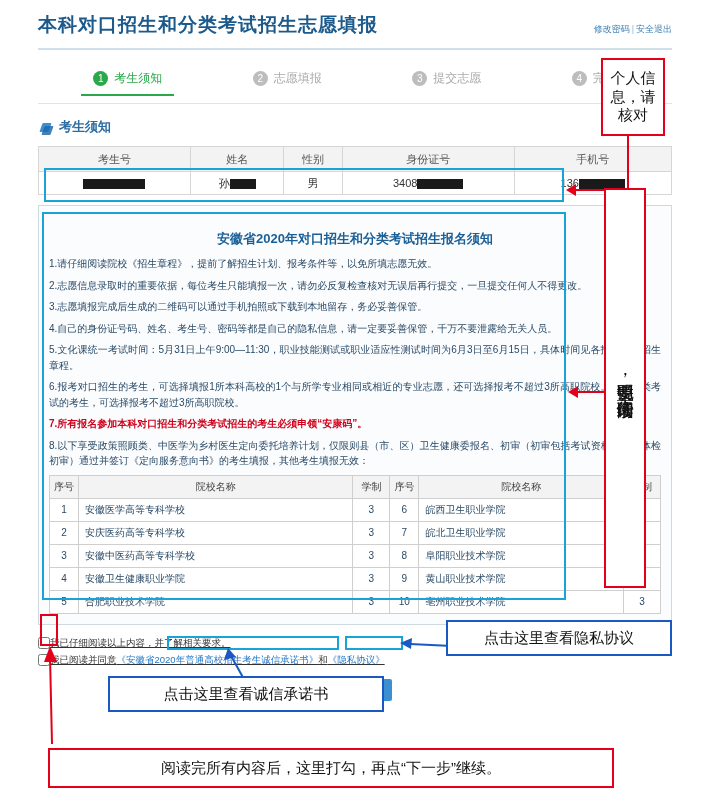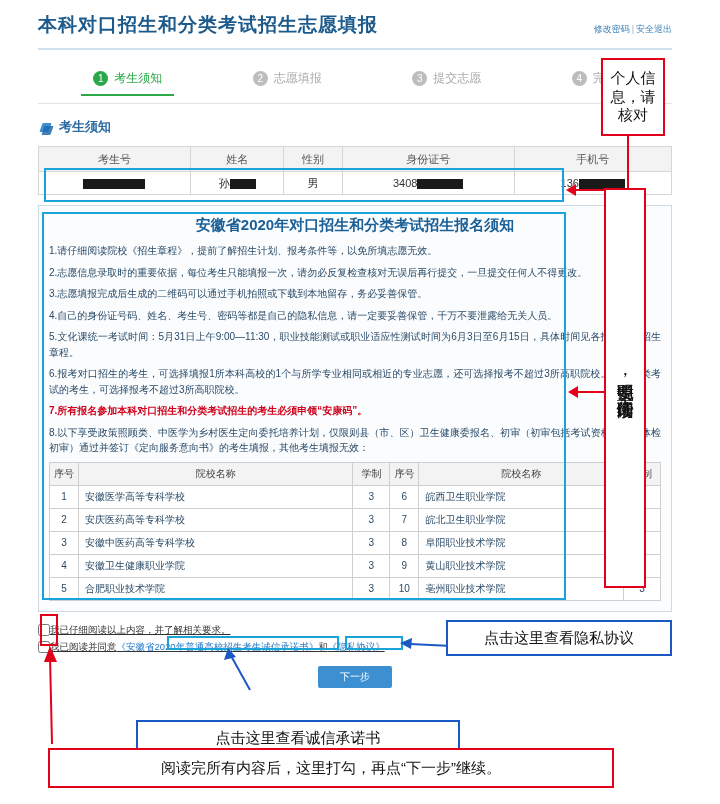--- a/index.html
+++ b/index.html
@@ -156,22 +156,22 @@
   .w46 { width: 46px; }
   
   .notice {
     margin-top: 10px;
     border: 1px solid #cfd9e0;
     background: #fafcfe;
     padding: 8px 10px 10px 10px;
   }
   .notice h3 {
     text-align: center;
-    font-size: 15px;
-    margin: 2px 0 8px 0;
+    font-size: 13px;
+    margin: 16px 0 8px 0;
     color: #1a5f96;
     font-weight: bold;
   }
   .notice p {
     margin: 0 0 6px 0;
     line-height: 1.55;
     font-size: 10px;
     color: #2a4a66;
     text-align: justify;
   }
@@ -451,15 +451,15 @@
   <path d="M14 100 L12 12" stroke="#e2001a" stroke-width="2" fill="none"></path>
   <path d="M6 18 L12 2 L19 18 Z" fill="#e2001a"></path>
 </svg>
 
 <div class="anno" style="left:595px; top:58px; width:64px; height:78px; display:flex; align-items:center; justify-content:center;margin-left:6px;">个人信息，请核对</div>
 
 <div class="anno anno-vert" style="left:604px; top:188px; width:42px; height:400px; display:flex; align-items:center; justify-content:center; font-size:17px;">重要说明，请仔细阅读！</div>
 
 <div class="anno blue" style="left:446px; top:620px; width:226px; height:36px; display:flex; align-items:center; justify-content:center;">点击这里查看隐私协议</div>
 
-<div class="anno blue" style="left:108px; top:720px; width:324px; height:36px; display:flex; align-items:center; justify-content:center;margin-left:28px;">点击这里查看诚信承诺书</div>
+<div class="anno blue" style="left:108px; top:676px; width:276px; height:36px; display:flex; align-items:center; justify-content:center;">点击这里查看诚信承诺书</div>
 
 <div class="anno" style="left:48px; top:748px; width:566px; height:40px; display:flex; align-items:center; justify-content:center;">阅读完所有内容后，这里打勾，再点“下一步”继续。</div>
 
 </body></html>

